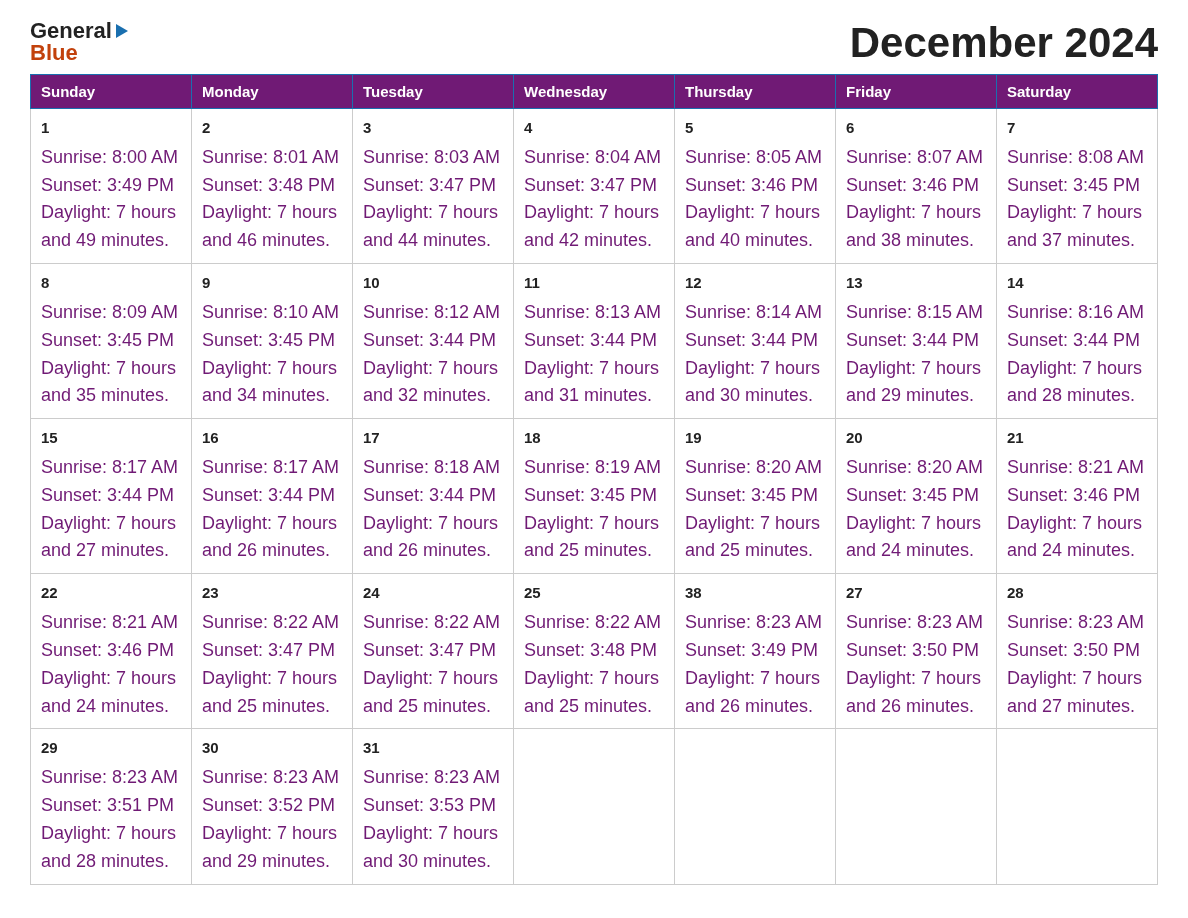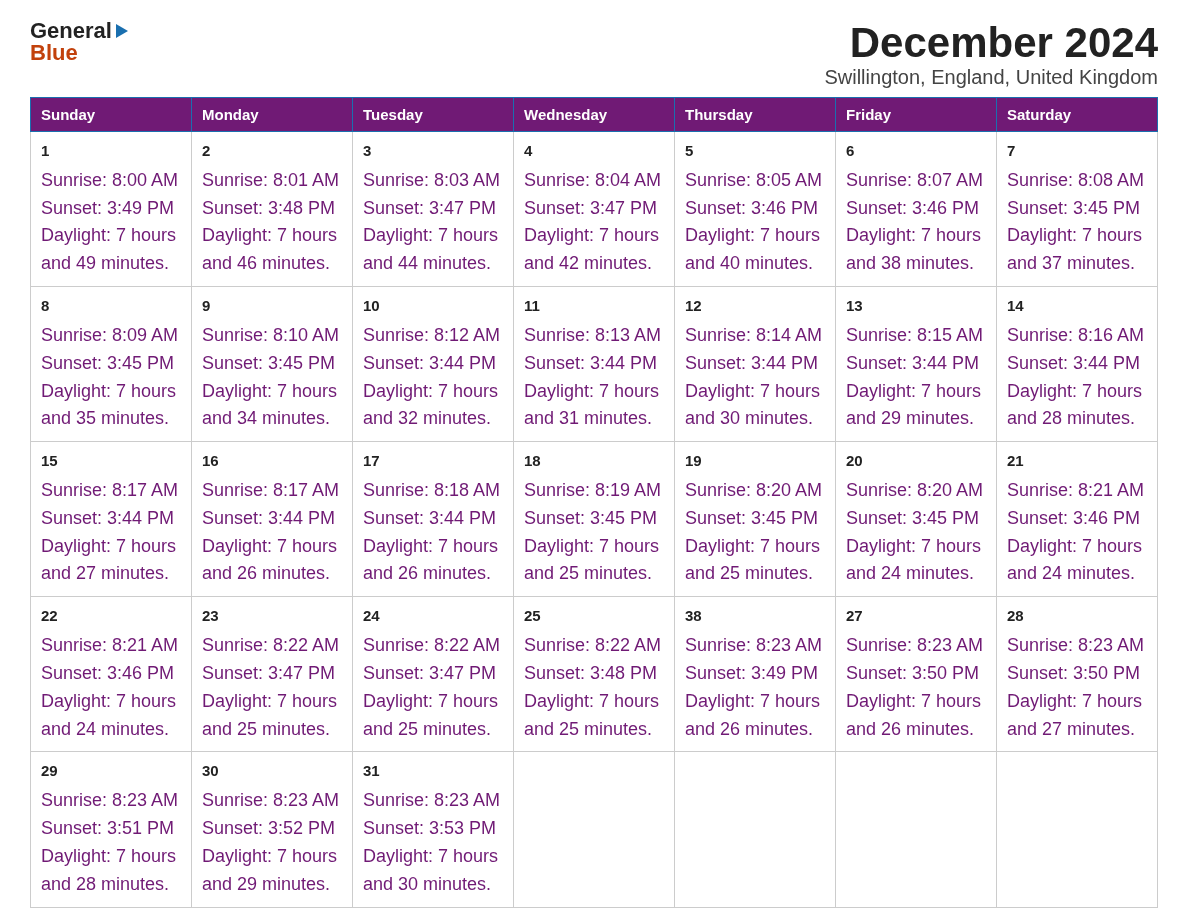--- a/index.html
+++ b/index.html
@@ -109,21 +109,20 @@
             <polygon points="4,2 16,9 4,16" fill="#1a6faf"></polygon>
           </svg>
       </span>
     </div>
     <div class="logo-line">
       <span class="logo-text-blue">Blue</span>
     </div>
   </div>
   <div class="title-block">
     <h1>December 2024</h1>
-    <h2>Swillington, England, United Kingdom</h2>
   </div>
 </div>
 
 <table>
   <thead>
     <tr>
     <th>Sunday</th>
         <th>Monday</th>
         <th>Tuesday</th>
         <th>Wednesday</th>

